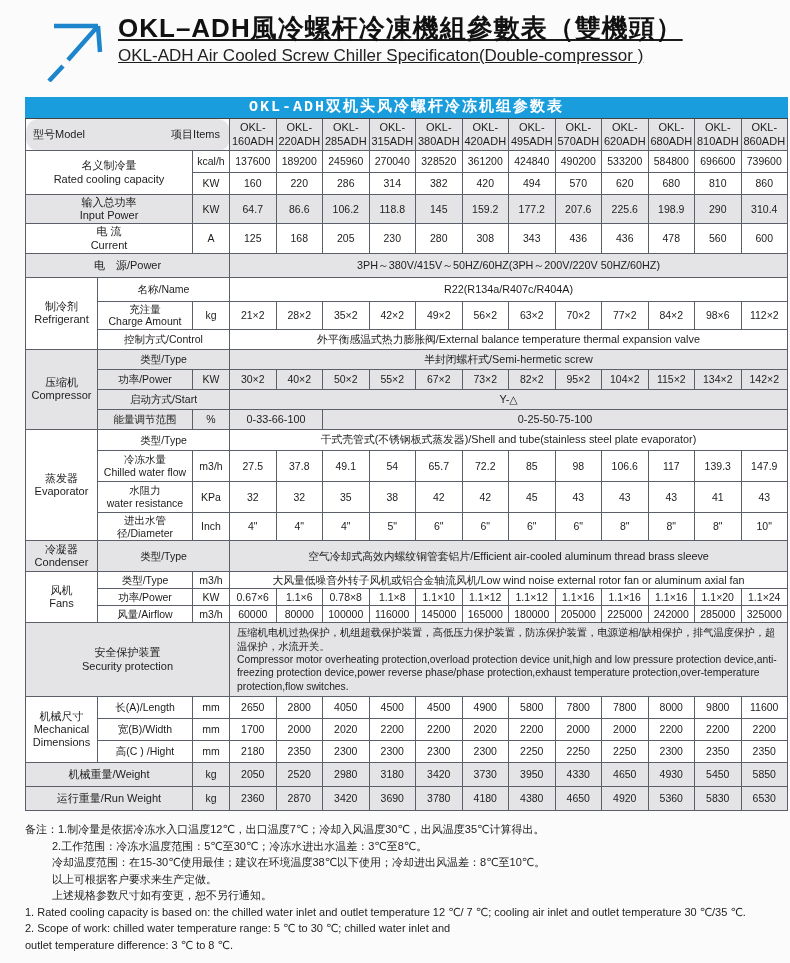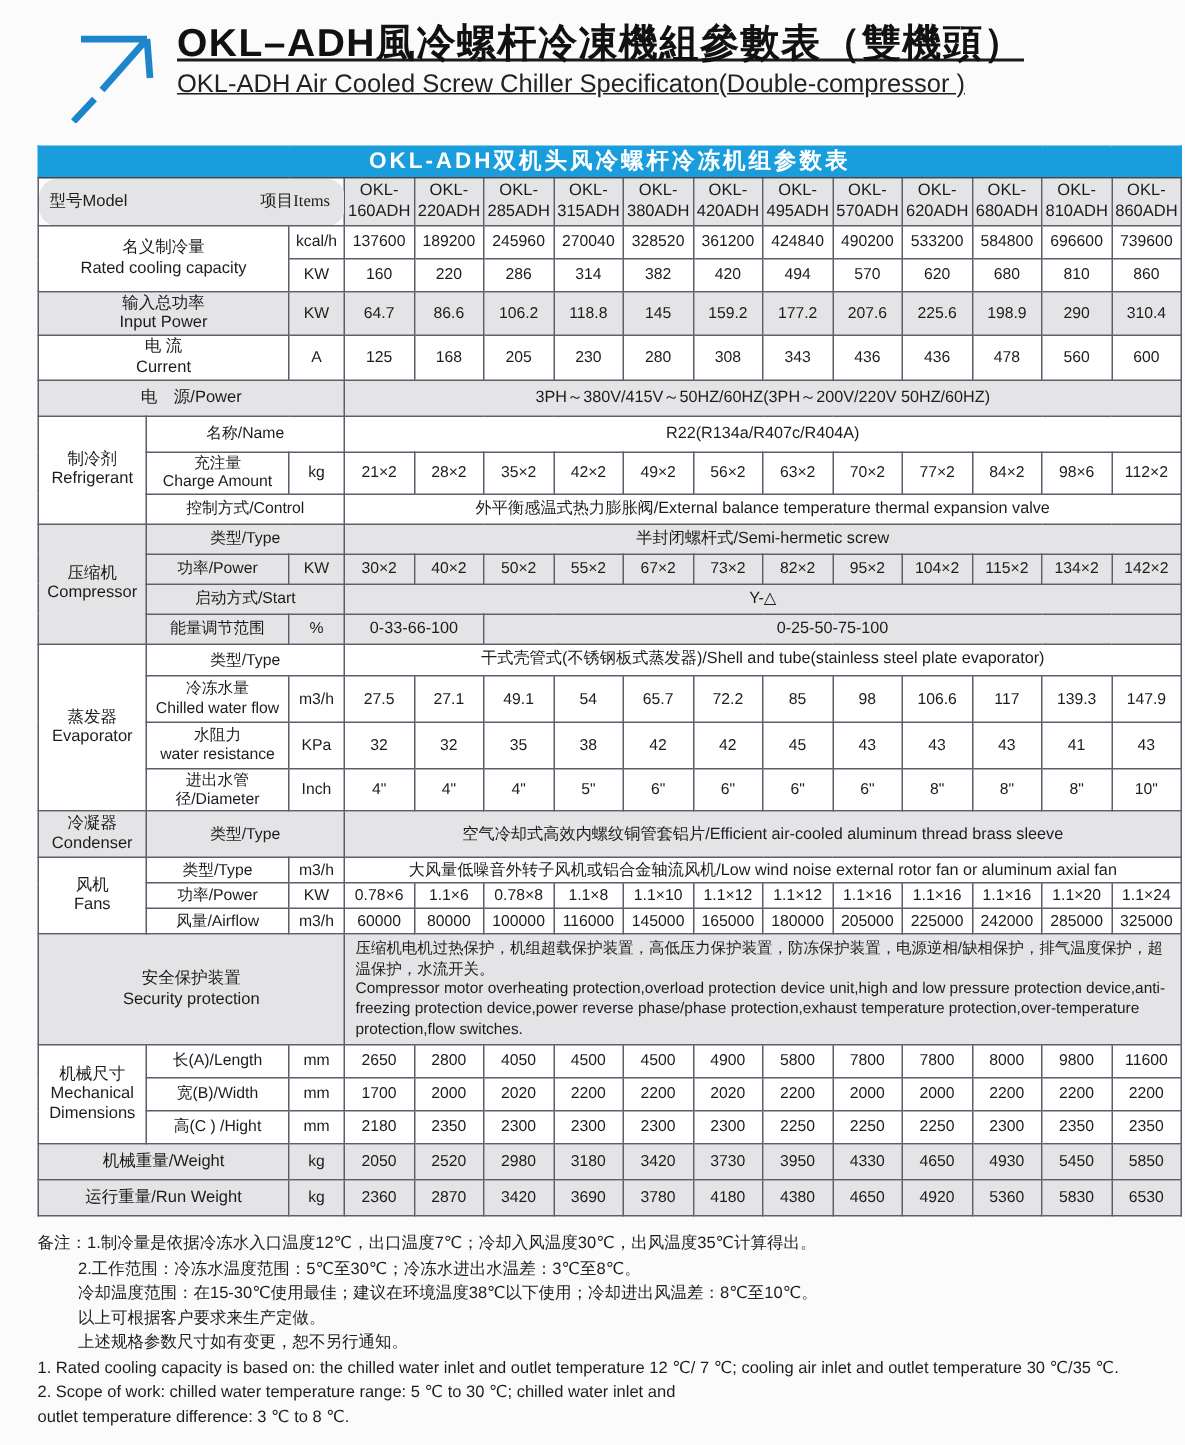--- a/index.html
+++ b/index.html
@@ -35,21 +35,21 @@
   td.model{font-size:11px;}
   td.span{font-size:10.8px;}
   td.sec{text-align:left;font-size:10.3px;line-height:1.3;padding:3px 7px;}
   td.sec div{margin:0;}
   td.corner{position:relative;
     background-image:linear-gradient(to bottom right,
       transparent 49.4%, #5a5f6a 49.4%, #5a5f6a 50.6%, transparent 50.6%);
     border-radius:13px;
   }
   .cm{position:absolute;left:7px;top:50%;transform:translateY(-50%);font-size:11px;}
-  .ci{position:absolute;right:9px;top:50%;transform:translateY(-50%);font-size:11px;font-family:Liberation Serif, serif;}
+  .ci{position:absolute;right:9px;top:50%;transform:translateY(-50%);font-size:11px;}
   
   .notes{margin:10px 25px 0 25px;font-size:11px;line-height:1.5;color:#1d1d1d;}
   .note-line{white-space:normal;}
   .note-line.ind{padding-left:27px;}
 </style>
 </head>
 <body>
 
 <div class="page-header">
   <div class="logo">
@@ -76,21 +76,21 @@
         <col>
         <col>
         <col>
         <col>
         <col>
         <col>
         <col>
         <col>
     </colgroup>
     <tbody>
-        <tr class="b" style="height: 15px;">
+        <tr class="b" style="height: 15px; font-family: Liberation Mono, monospace;">
           <td class="tbar" colspan="15">OKL-ADH双机头风冷螺杆冷冻机组参数表</td>
         </tr>
         <tr class="g" style="height: 32px;">
           <td class="corner" colspan="3">
             <span class="cm">型号Model</span>
             <span class="ci">项目Items</span>
           </td>
           <td class="model">
             <div>OKL-</div>
             <div>160ADH</div>
@@ -289,21 +289,21 @@
           <td class="sub" colspan="2">类型/Type</td>
           <td class="span" colspan="12">干式壳管式(不锈钢板式蒸发器)/Shell and tube(stainless steel plate evaporator)</td>
         </tr>
         <tr class="w" style="height: 31px;">
           <td class="sub">
             <div>冷冻水量</div>
             <div>Chilled water flow</div>
           </td>
           <td class="unit">m3/h</td>
           <td class="d">27.5</td>
-          <td class="d">27.1</td>
+          <td class="d">37.8</td>
           <td class="d">49.1</td>
           <td class="d">54</td>
           <td class="d">65.7</td>
           <td class="d">72.2</td>
           <td class="d">85</td>
           <td class="d">98</td>
           <td class="d">106.6</td>
           <td class="d">117</td>
           <td class="d">139.3</td>
           <td class="d">147.9</td>
@@ -356,21 +356,21 @@
             <div>风机</div>
             <div>Fans</div>
           </td>
           <td class="sub">类型/Type</td>
           <td class="unit">m3/h</td>
           <td class="span" colspan="12">大风量低噪音外转子风机或铝合金轴流风机/Low wind noise external rotor fan or aluminum axial fan</td>
         </tr>
         <tr class="w" style="height: 17px;">
           <td class="sub">功率/Power</td>
           <td class="unit">KW</td>
-          <td class="d">0.78×6</td>
+          <td class="d">0.67×6</td>
           <td class="d">1.1×6</td>
           <td class="d">0.78×8</td>
           <td class="d">1.1×8</td>
           <td class="d">1.1×10</td>
           <td class="d">1.1×12</td>
           <td class="d">1.1×12</td>
           <td class="d">1.1×16</td>
           <td class="d">1.1×16</td>
           <td class="d">1.1×16</td>
           <td class="d">1.1×20</td>

